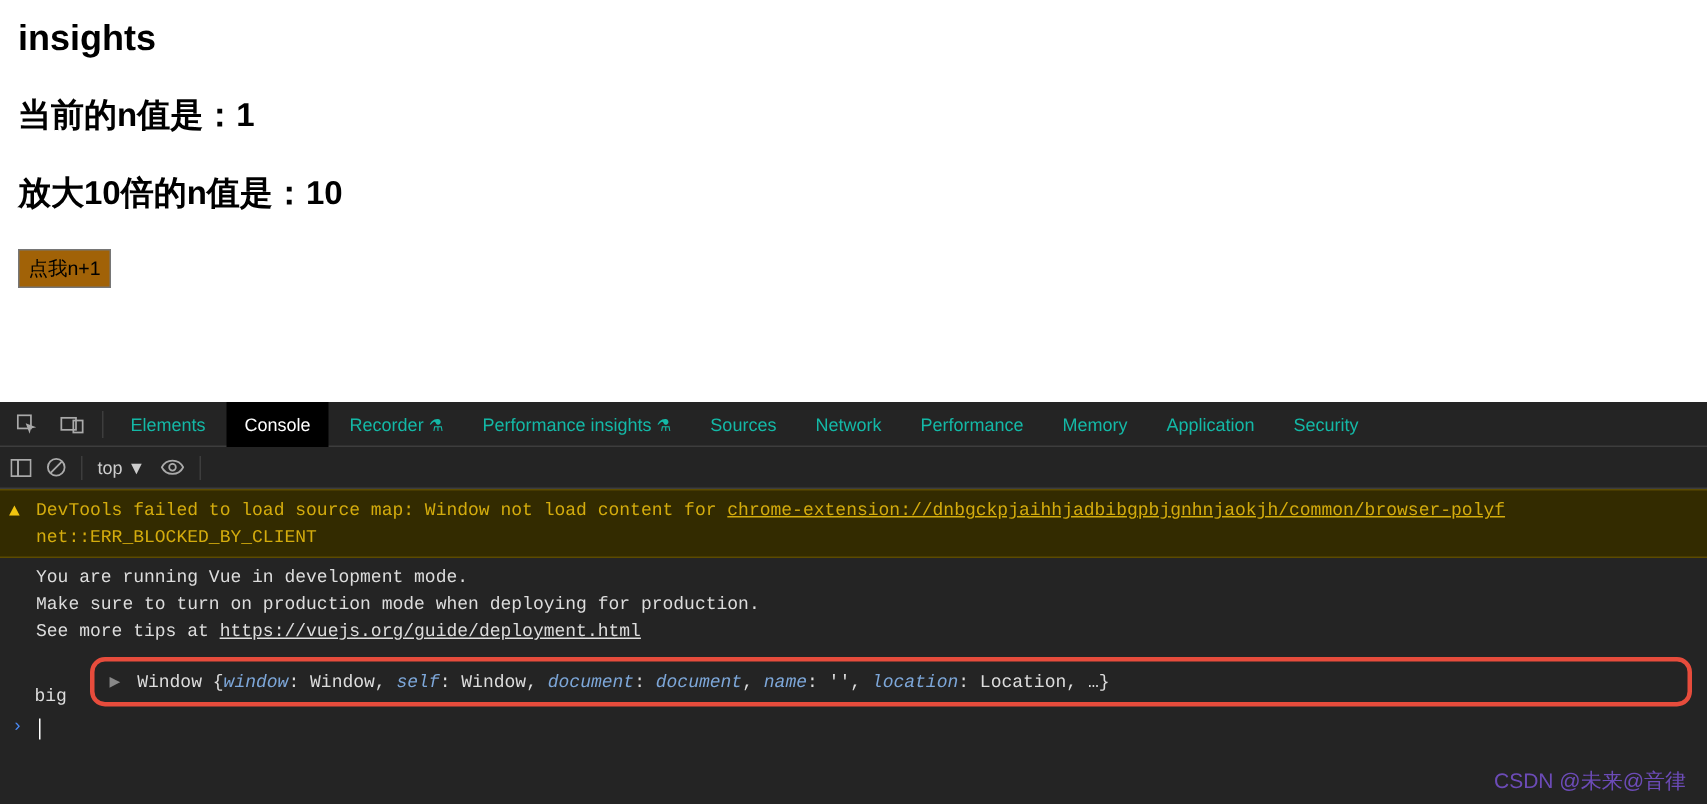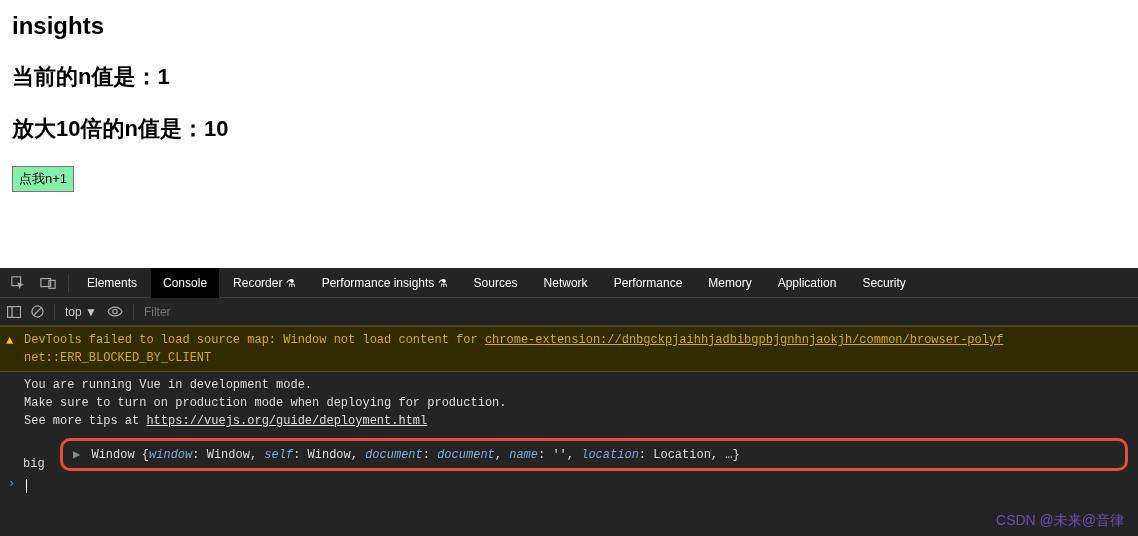--- a/index.html
+++ b/index.html
@@ -1,27 +1,27 @@
 <!DOCTYPE html>
 <html><head>
 <meta charset="utf-8">
 <style>
 * { margin: 0; padding: 0; box-sizing: border-box; }
 body { width: 1138px; height: 536px; font-family: Arial, sans-serif; overflow: hidden; background: #fff; }
 
 .page-content { padding: 12px; background: #fff; height: 268px; }
 .page-content h2 { font-size: 24px; font-weight: bold; margin-bottom: 22px; color: #000; }
 .page-content h2.val-line { font-size: 22px; font-weight: bold; margin-bottom: 22px; }
-.btn-plain { font-size: 13px; padding: 3px 6px; border: 1px solid #767676; background: #86efac; cursor: pointer; }
+.btn-plain { font-size: 13px; padding: 3px 6px; border: 1px solid #767676; background: #a16207; cursor: pointer; }
 
 .devtools { background: #242424; color: #ccc; font-family: "Segoe UI", Arial, sans-serif; font-size: 12px; height: 268px; position: relative; }
 .dt-tabs { display: flex; align-items: center; height: 30px; border-bottom: 1px solid #3d3d3d; padding: 0 4px; gap: 2px; }
 .dt-tab-icon { width: 28px; height: 28px; display: flex; align-items: center; justify-content: center; color: #aaa; cursor: pointer; }
 .dt-tab-sep { width: 1px; height: 18px; background: #3d3d3d; margin: 0 4px; }
-.dt-tab { padding: 0 12px; height: 30px; line-height: 30px; color: #ffffff; cursor: pointer; white-space: nowrap; }
+.dt-tab { padding: 0 12px; height: 30px; line-height: 30px; color: #14b8a6; cursor: pointer; white-space: nowrap; }
 .dt-tab.active { background: #000; color: #fff; }
 .beaker { font-size: 11px; }
 
 .dt-filter { display: flex; align-items: center; height: 28px; border-bottom: 1px solid #3d3d3d; padding: 0 7px; gap: 10px; }
 .dt-filter-icon { color: #aaa; cursor: pointer; display: flex; align-items: center; }
 .dt-filter-sep { width: 1px; height: 16px; background: #3d3d3d; }
 .dt-filter-ctx { color: #ccc; cursor: pointer; }
 .dt-filter-input { background: transparent; border: none; color: #ccc; font-size: 12px; outline: none; flex: 1; }
 
 .dt-console { font-family: Consolas, "Courier New", monospace; font-size: 12px; padding: 0; }
@@ -104,21 +104,20 @@
     </div>
     <div class="dt-filter-sep"></div>
     <div class="dt-filter-ctx"><span>top</span> ▼</div>
     <div class="dt-filter-icon">
       <svg width="16" height="11" viewBox="0 0 18 12" fill="none" stroke="currentColor" stroke-width="1.3">
           <path d="M1 6 C3 2 6 1 9 1 C12 1 15 2 17 6 C15 10 12 11 9 11 C6 11 3 10 1 6 Z"></path>
           <circle cx="9" cy="6" r="2.5"></circle>
         </svg>
     </div>
     <div class="dt-filter-sep"></div>
-    <input class="dt-filter-input" placeholder="Filter" style="">
   </div>
 
   <div class="dt-console">
     <div class="dt-row warn">
       <span class="warn-icon">▲</span>
       <span>DevTools failed to load source map: Window not load content for </span><a href="#">chrome-extension://dnbgckpjaihhjadbibgpbjgnhnjaokjh/common/browser-polyf</a><br>
       <span>net::ERR_BLOCKED_BY_CLIENT</span>
     </div>
     <div class="dt-row info">
       <span>You are running Vue in development mode.</span><br>

